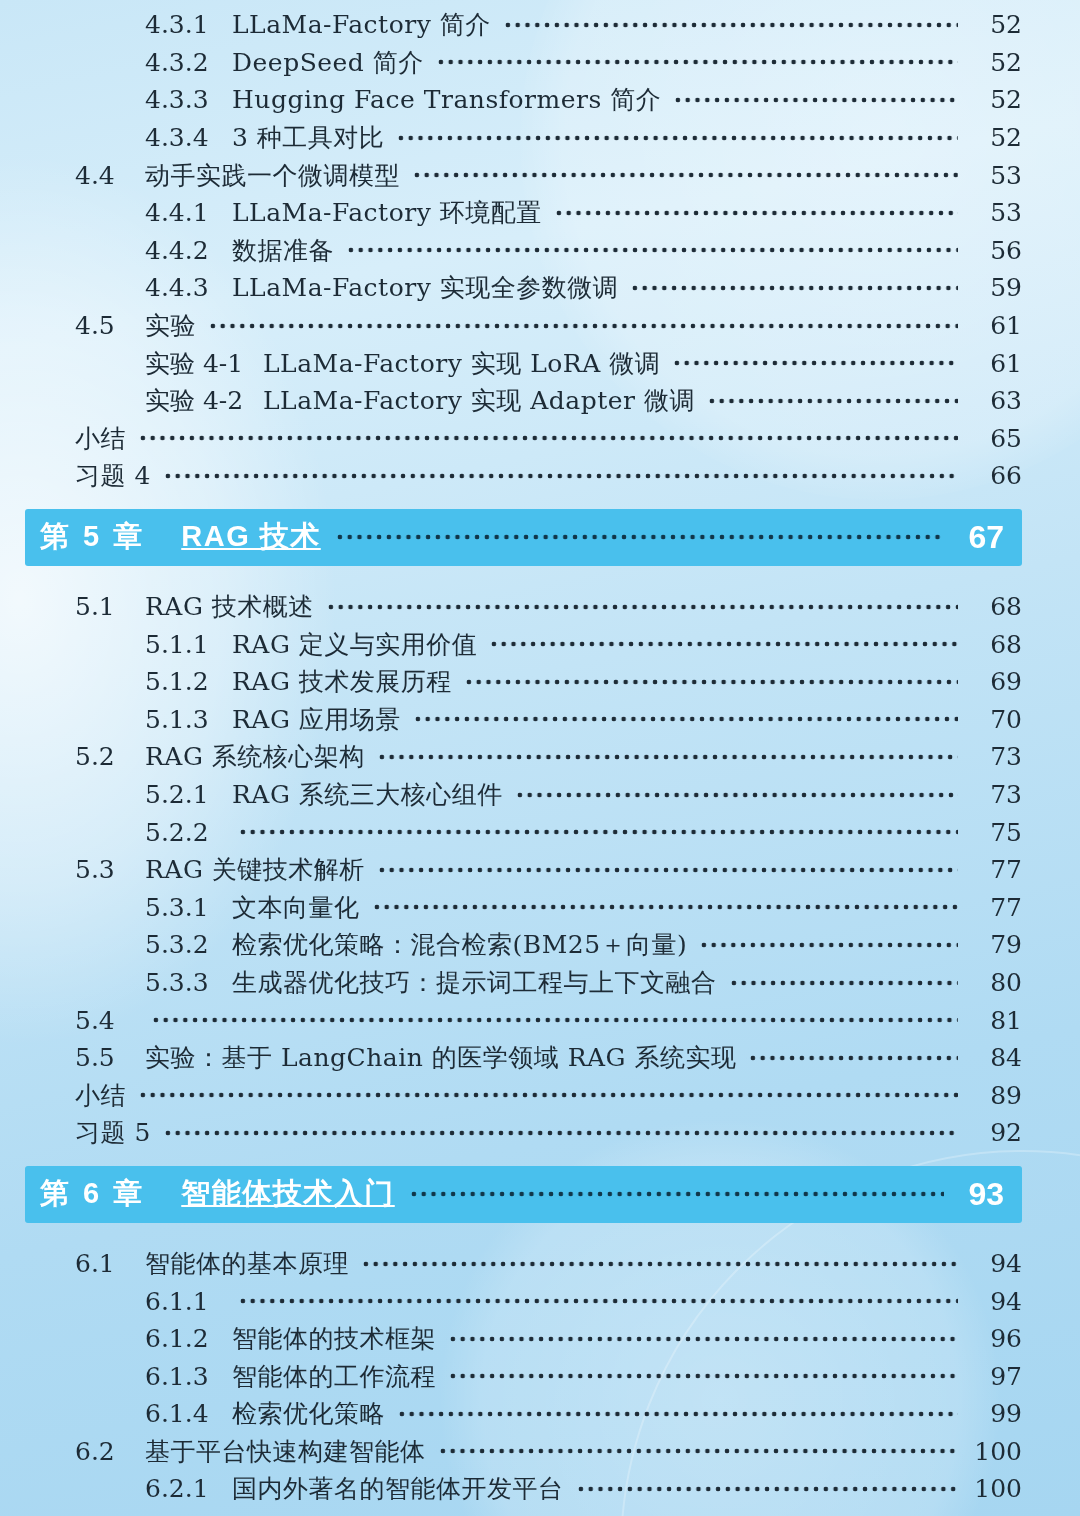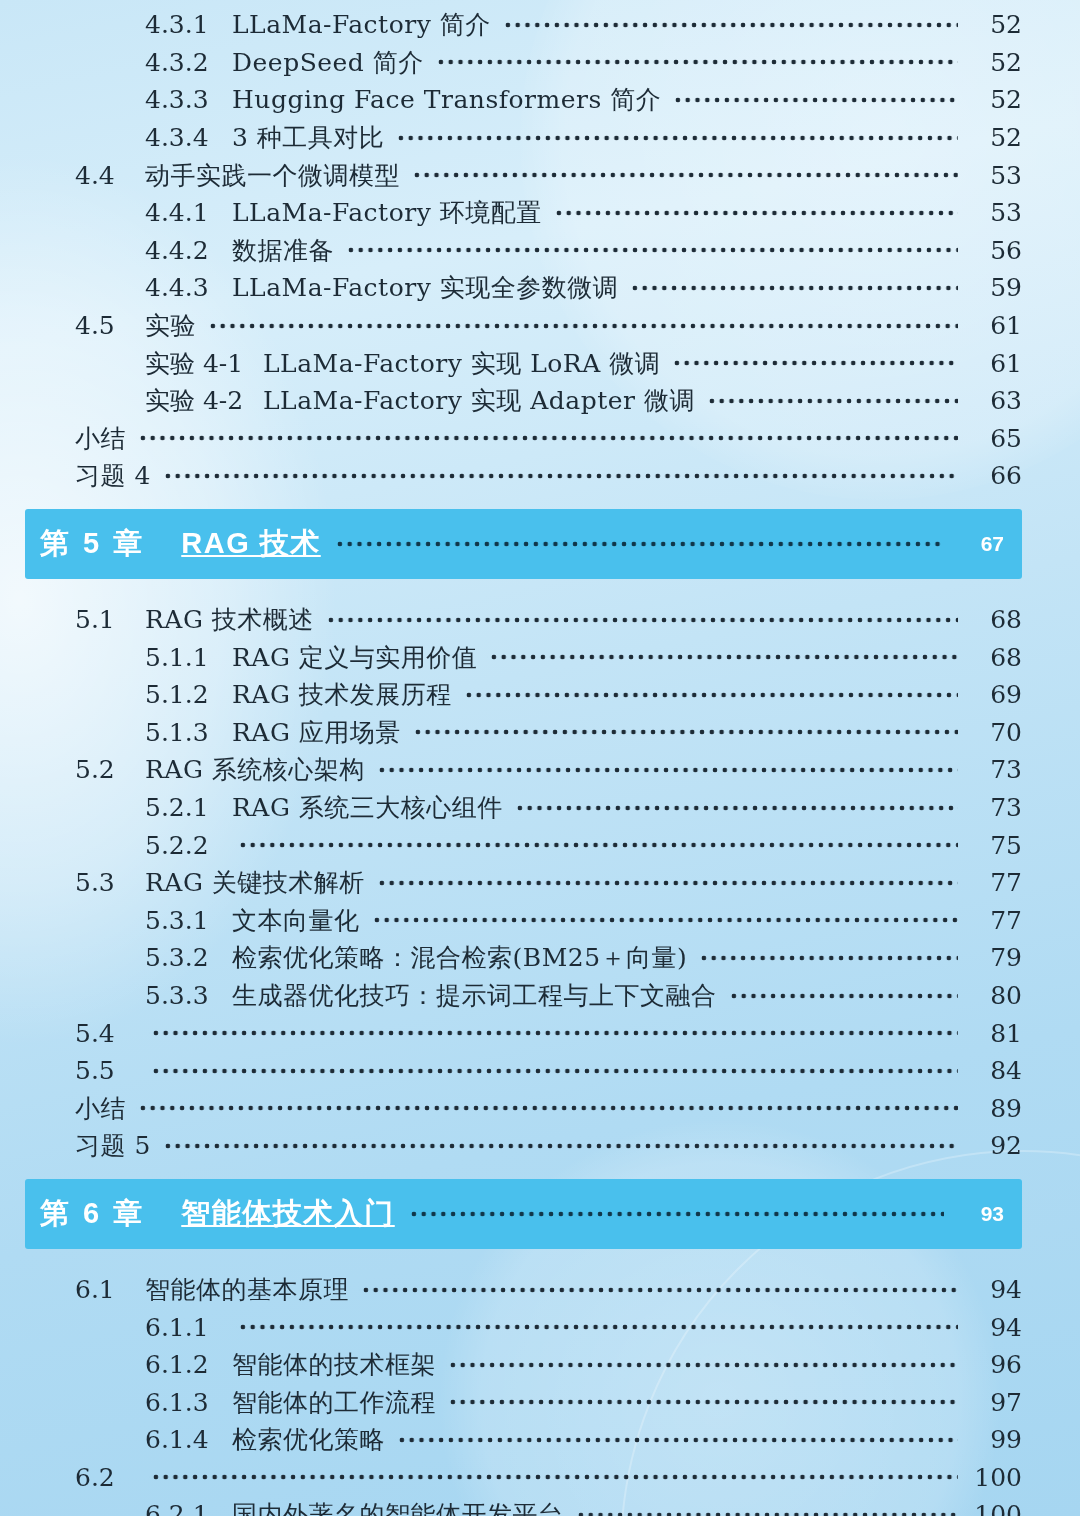--- a/index.html
+++ b/index.html
@@ -52,39 +52,39 @@
     margin: 0 12px 0 4px;
     background-image: radial-gradient(circle, #1d2b36 2px, rgba(0,0,0,0) 2.6px);
     background-size: 9.8px 9.8px;
     background-repeat: repeat-x;
     background-position: 2px center;
   }
   .pagenum { flex: none; width: 52px; text-align: right; }
 
   .chapter {
     display: flex; align-items: center;
-    height: 70px;
+    height: 57px;
     margin: 14px 0 22px 0;
     padding: 0 18px 0 15px;
     border-radius: 3px;
     background: #49c0ed;
     font-family: "Liberation Sans", "DejaVu Sans", sans-serif;
     font-weight: bold;
     color: #ffffff;
     font-size: 29px;
     white-space: nowrap;
     justify-content: space-between;
   }
   .chapter .num { flex: none; letter-spacing: 3px; margin-right: 36px; }
   .chapter .label { flex: none; letter-spacing: 1.5px; padding-right: 8px; text-decoration: underline; }
   .chapter .leader {
     background-image: radial-gradient(circle, #10364a 2px, rgba(0,0,0,0) 2.6px);
     margin-right: 16px;
   }
-  .chapter .pagenum { width: auto; min-width: 44px; font-size: 21px; }
+  .chapter .pagenum { width: auto; min-width: 44px; font-size: 32px; }
 </style>
 </head>
 <body>
 
 <div class="page">
   <div class="circle c1"></div>
   <div class="circle c3"></div>
   <div class="circle c2"></div>
   <div class="circle c4"></div>
 
@@ -238,20 +238,21 @@
     <span class="leader"></span>
     <span class="pagenum">80</span>
   </div>
       <div class="row lv1">
     <span class="num">5.4</span>
     <span class="leader"></span>
     <span class="pagenum">81</span>
   </div>
       <div class="row lv1">
     <span class="num">5.5</span>
+    <span class="label">实验：基于 LangChain 的医学领域 RAG 系统实现</span>
     <span class="leader"></span>
     <span class="pagenum">84</span>
   </div>
       <div class="row plain">
 
     <span class="label">小结</span>
     <span class="leader"></span>
     <span class="pagenum">89</span>
   </div>
       <div class="row plain">
@@ -290,20 +291,21 @@
     <span class="pagenum">97</span>
   </div>
       <div class="row lv2">
     <span class="num">6.1.4</span>
     <span class="label">检索优化策略</span>
     <span class="leader"></span>
     <span class="pagenum">99</span>
   </div>
       <div class="row lv1">
     <span class="num">6.2</span>
+    <span class="label">基于平台快速构建智能体</span>
     <span class="leader"></span>
     <span class="pagenum">100</span>
   </div>
       <div class="row lv2">
     <span class="num">6.2.1</span>
     <span class="label">国内外著名的智能体开发平台</span>
     <span class="leader"></span>
     <span class="pagenum">100</span>
   </div>
     </div>

